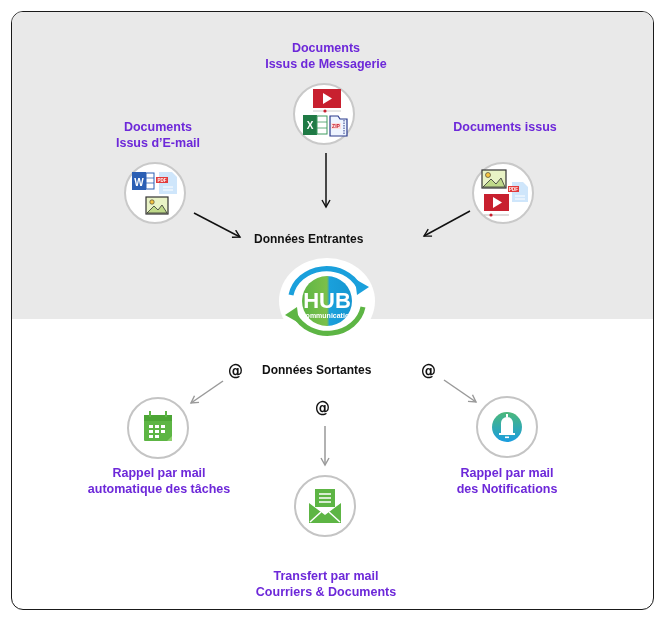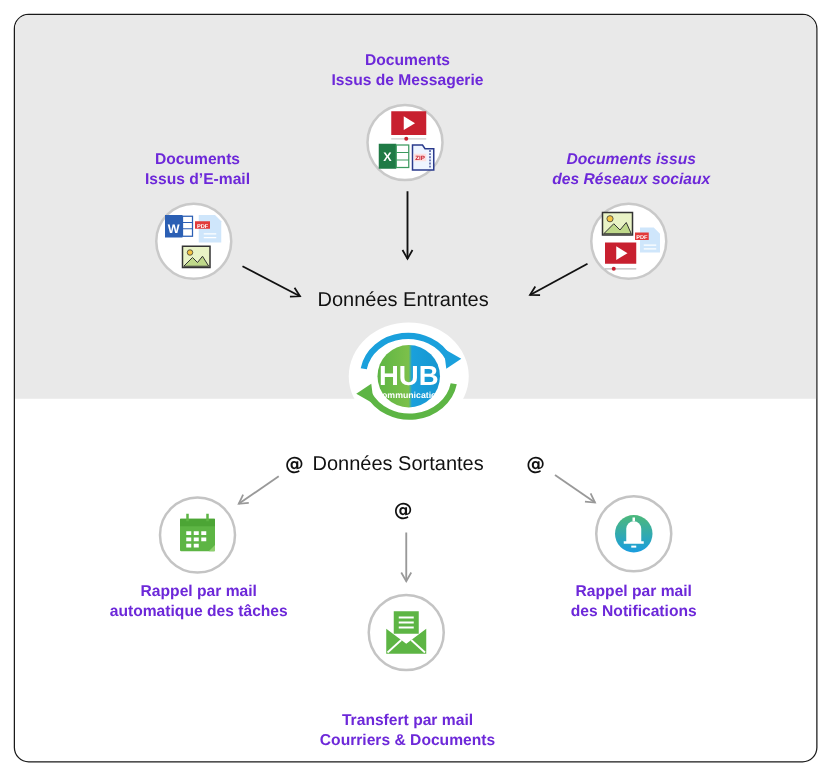--- a/index.html
+++ b/index.html
@@ -4,21 +4,21 @@
 <style>
   html, body { margin:0; padding:0; background:#ffffff; }
   body { width:664px; height:622px; position:relative; overflow:hidden; font-family:"Liberation Sans", sans-serif; }
   .frame { position:absolute; left:11px; top:11px; width:641px; height:597px; border:1.5px solid #1a1a1a; border-radius:12px; overflow:hidden; background:#ffffff; }
   .top-band { position:absolute; left:0; top:0; width:100%; height:307px; background:#e9e9e9; }
   svg.links { position:absolute; left:0; top:0; width:664px; height:622px; pointer-events:none; }
   .label { position:absolute; text-align:center; color:#6d28d9; font-weight:bold; font-size:12.5px; line-height:16px; }
   .label span { display:block; }
   .node { position:absolute; width:62px; height:62px; border-radius:50%; background:#ffffff; border:2px solid #c9c9c9; box-sizing:border-box; }
   .node svg { position:absolute; left:0; top:0; width:58px; height:58px; }
-  .big { position:absolute; color:#111; font-weight:normal; font-size:16px; }
+  .big { position:absolute; color:#111; font-weight:bold; font-size:12px; }
   .at { position:absolute; color:#111; font-weight:bold; font-size:15px; font-family:"DejaVu Sans", sans-serif; }
   .hub { position:absolute; left:277px; top:257px; width:100px; height:88px; }
 </style>
 </head>
 <body>
 
 <div class="frame">
   <div class="top-band"></div>
 </div>
 
@@ -40,23 +40,22 @@
 </svg>
 
 <div class="label" style="left:246px; top:40px; width:160px;">
   <span>Documents</span>
   <span>Issus de Messagerie</span>
 </div>
 <div class="label" style="left:78px; top:119px; width:160px;">
   <span>Documents</span>
   <span>Issus d’E-mail</span>
 </div>
-<div class="label" style="left:425px; top:119px; width:160px;font-style:italic;">
+<div class="label" style="left:425px; top:119px; width:160px;">
   <span>Documents issus</span>
-  <span>des Réseaux sociaux</span>
 </div>
 
 <div class="node" style="left:293px; top:83px;">
   <svg viewBox="0 0 58 58">
     <rect x="18" y="4" width="28" height="19" fill="#c8202f"></rect>
     <polygon points="28,8 28,19 37,13.5" fill="#fff"></polygon>
     <line x1="18" y1="26" x2="46" y2="26" stroke="#ccc" stroke-width="1"></line>
     <circle cx="30" cy="26" r="1.6" fill="#c8202f"></circle>
     <rect x="8" y="30" width="14" height="20" fill="#1f7a45"></rect>
     <text x="15" y="44" font-size="10" fill="#fff" text-anchor="middle" font-family="Liberation Sans, sans-serif" font-weight="bold">X</text>
@@ -119,21 +118,21 @@
     <circle cx="50" cy="44" r="25" fill="url(#hubg)"></circle>
     <path d="M14,38 A36,32 0 0 1 82,30" fill="none" stroke="#1aa0dc" stroke-width="5"></path>
     <polygon points="78,22 92,30 80,38" fill="#1aa0dc"></polygon>
     <path d="M86,50 A36,32 0 0 1 18,58" fill="none" stroke="#5db544" stroke-width="5"></path>
     <polygon points="22,66 8,58 20,50" fill="#5db544"></polygon>
     <text x="50" y="51" font-size="22" fill="#fff" text-anchor="middle" font-family="Liberation Sans, sans-serif" font-weight="bold">HUB</text>
     <text x="50" y="61" font-size="7" fill="#fff" text-anchor="middle" font-family="Liberation Sans, sans-serif" font-weight="bold">Communication</text>
   </svg>
 </div>
 
-<div class="big" style="left:250px; top:363px;">Données Sortantes</div>
+<div class="big" style="left:262px; top:363px;">Données Sortantes</div>
 <div class="at" style="left:228px; top:362px;">@</div>
 <div class="at" style="left:421px; top:362px;">@</div>
 <div class="at" style="left:315px; top:399px;">@</div>
 
 <div class="node" style="left:127px; top:397px; border-color:#c4c4c4;">
   <svg viewBox="0 0 58 58">
     <rect x="15" y="16" width="28" height="26" fill="#5db544" rx="1"></rect>
     <rect x="15" y="16" width="28" height="6" fill="#4ca535"></rect>
     <rect x="20" y="12" width="2" height="6" fill="#5db544"></rect>
     <rect x="36" y="12" width="2" height="6" fill="#5db544"></rect>

